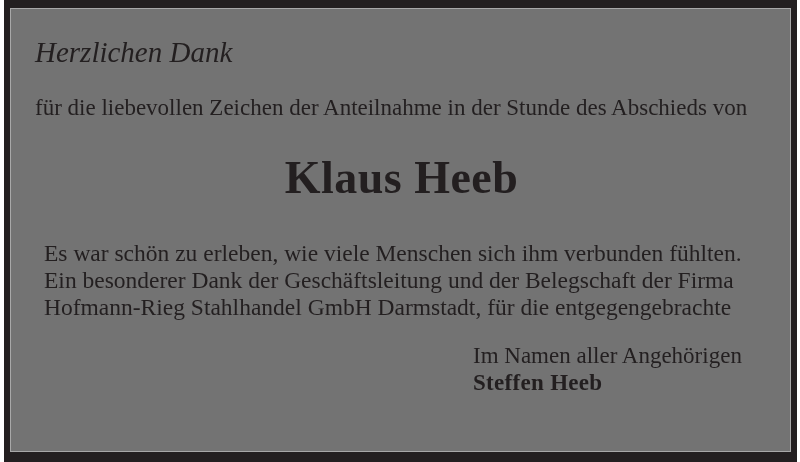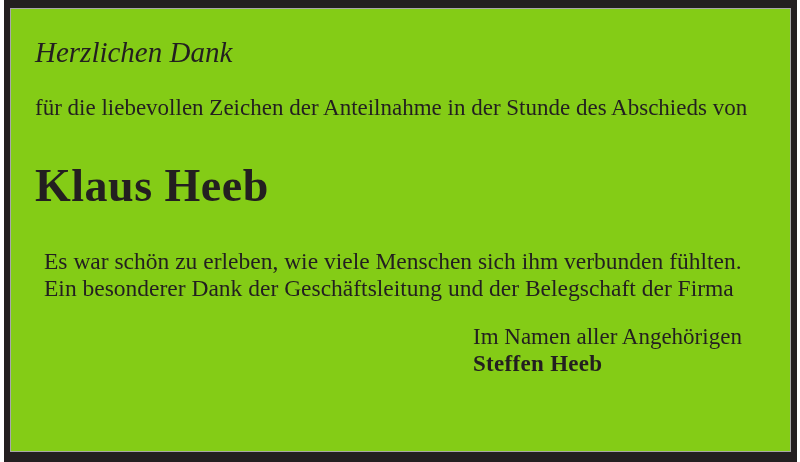--- a/index.html
+++ b/index.html
@@ -19,21 +19,21 @@
   .ad-frame {
     position: absolute;
     left: 4px;
     right: 3px;
     top: 0;
     bottom: 0;
     border-style: solid;
     border-color: #231f20;
     border-width: 8px 6px 10px 6px;
     box-shadow: inset 0 0 0 1px #a8a8a8; 
-    background: #84cc16;
+    background: #737373;
     box-sizing: border-box;
   }
   .ad-content {
     position: absolute;
     left: 10px;
     right: 9px;
     top: 9px;
     bottom: 11px;
     padding: 0 14px 0 15px;
     box-sizing: border-box;
@@ -46,25 +46,25 @@
     line-height: 34px;
     white-space: nowrap;
   }
   .intro {
     margin-top: 25px;
     font-size: 23px;
     line-height: 27px;
     white-space: nowrap;
   }
   .deceased-name {
-    margin-top: 40px;
+    margin-top: 32px;
     font-size: 46px;
     line-height: 50px;
     font-weight: bold;
-    text-align: left;
+    text-align: center;
     letter-spacing: 0.5px;
   }
   .body-text {
     margin-top: 37px;
     font-size: 23.5px;
     line-height: 27px;
   }
   .body-text div {
     white-space: nowrap;
     margin-left: 9px;
@@ -88,20 +88,21 @@
 
     <h1 class="greeting">Herzlichen Dank</h1>
 
     <div class="intro">für die liebevollen Zeichen der Anteilnahme in der Stunde des Abschieds von</div>
 
     <div class="deceased-name">Klaus Heeb</div>
 
     <div class="body-text">
       <div>Es war schön zu erleben, wie viele Menschen sich ihm verbunden fühlten.</div>
       <div>Ein besonderer Dank der Geschäftsleitung und der Belegschaft der Firma</div>
+      <div>Hofmann-Rieg Stahlhandel GmbH Darmstadt, für die entgegengebrachte</div>
     </div>
 
     <div class="closing">
       <div>Im Namen aller Angehörigen</div>
       <div class="signature">Steffen Heeb</div>
     </div>
 
   </div>
 </div>
 

